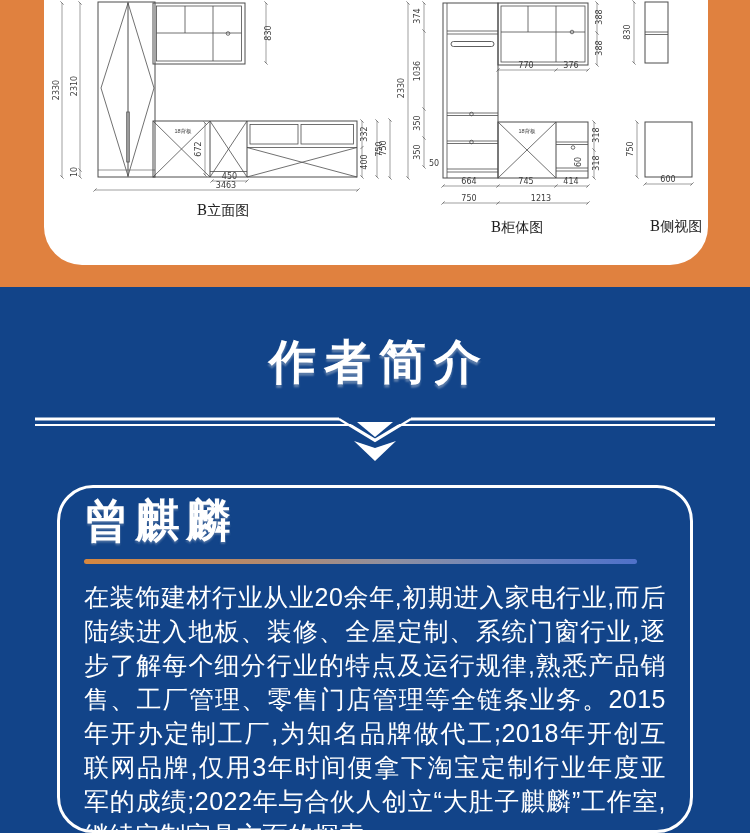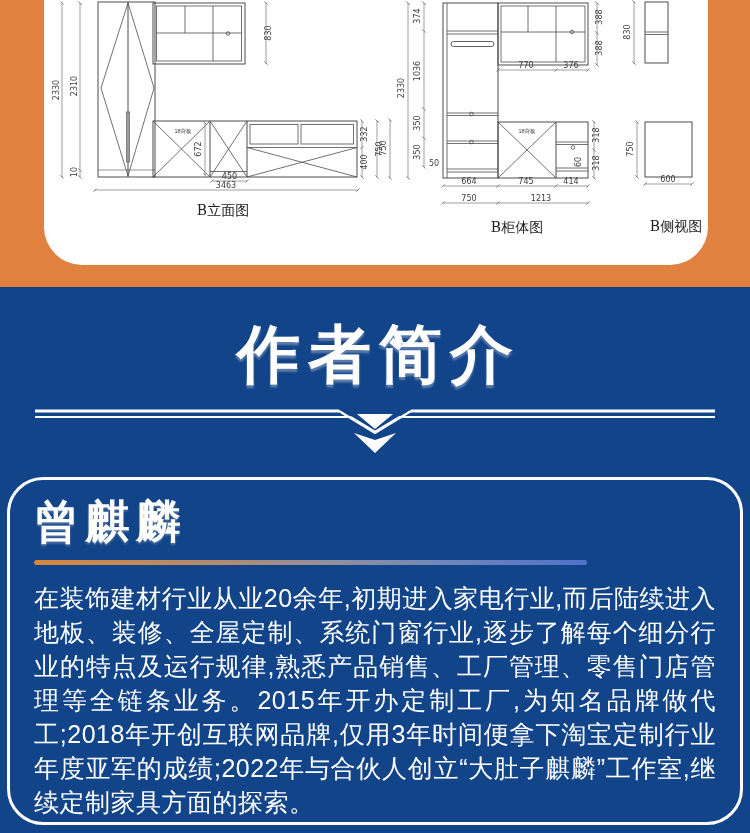--- a/index.html
+++ b/index.html
@@ -20,30 +20,30 @@
   .drawing-card svg{display:block;}
   .dim-text{font-size:8px;fill:#3c3c3c;font-family:"DejaVu Sans",sans-serif;}
   .small-text{font-size:5.5px;fill:#3c3c3c;}
   .view-label{font-size:14px;fill:#222;font-family:"DejaVu Serif","Liberation Serif",serif;}
   
   .blue-section{
     position:relative;width:750px;height:546px;
     background:var(--blue,#124489);
   }
   .section-title{
-    margin:0;padding-top:28px;height:78px;line-height:78px;
-    text-align:center;color:#ffffff;font-size:63px;font-weight:bold;
+    margin:0;padding-top:36px;height:78px;line-height:78px;
+    text-align:center;color:#ffffff;font-size:47px;font-weight:bold;
     letter-spacing:8px;text-indent:8px;
     text-shadow:0 3px 2px rgba(185,195,210,0.45);
   }
   .ornament{display:block;margin-top:10px;}
   .author-card{
-    box-sizing:border-box;margin:22px auto 0 auto;width:736px;height:348px;
+    box-sizing:border-box;margin:22px auto 0 auto;width:636px;height:348px;
     border:3px solid #ffffff;border-radius:36px;
-    padding:16px 24px 0 24px;overflow:hidden;
+    padding:7px 24px 0 24px;overflow:hidden;
   }
   .author-name{
     margin:0;color:#ffffff;font-size:45px;font-weight:bold;
     letter-spacing:6px;line-height:52px;
     text-shadow:0 2px 2px rgba(185,195,210,0.35);
   }
   .name-underline{
     margin-top:12px;width:553px;height:5px;border-radius:3px;
     background:linear-gradient(90deg,var(--grad-start,#D6873F) 0%,#B08A72 35%,#90909F 55%,#6F86BB 75%,var(--grad-end,#4F71C9) 100%);
   }

